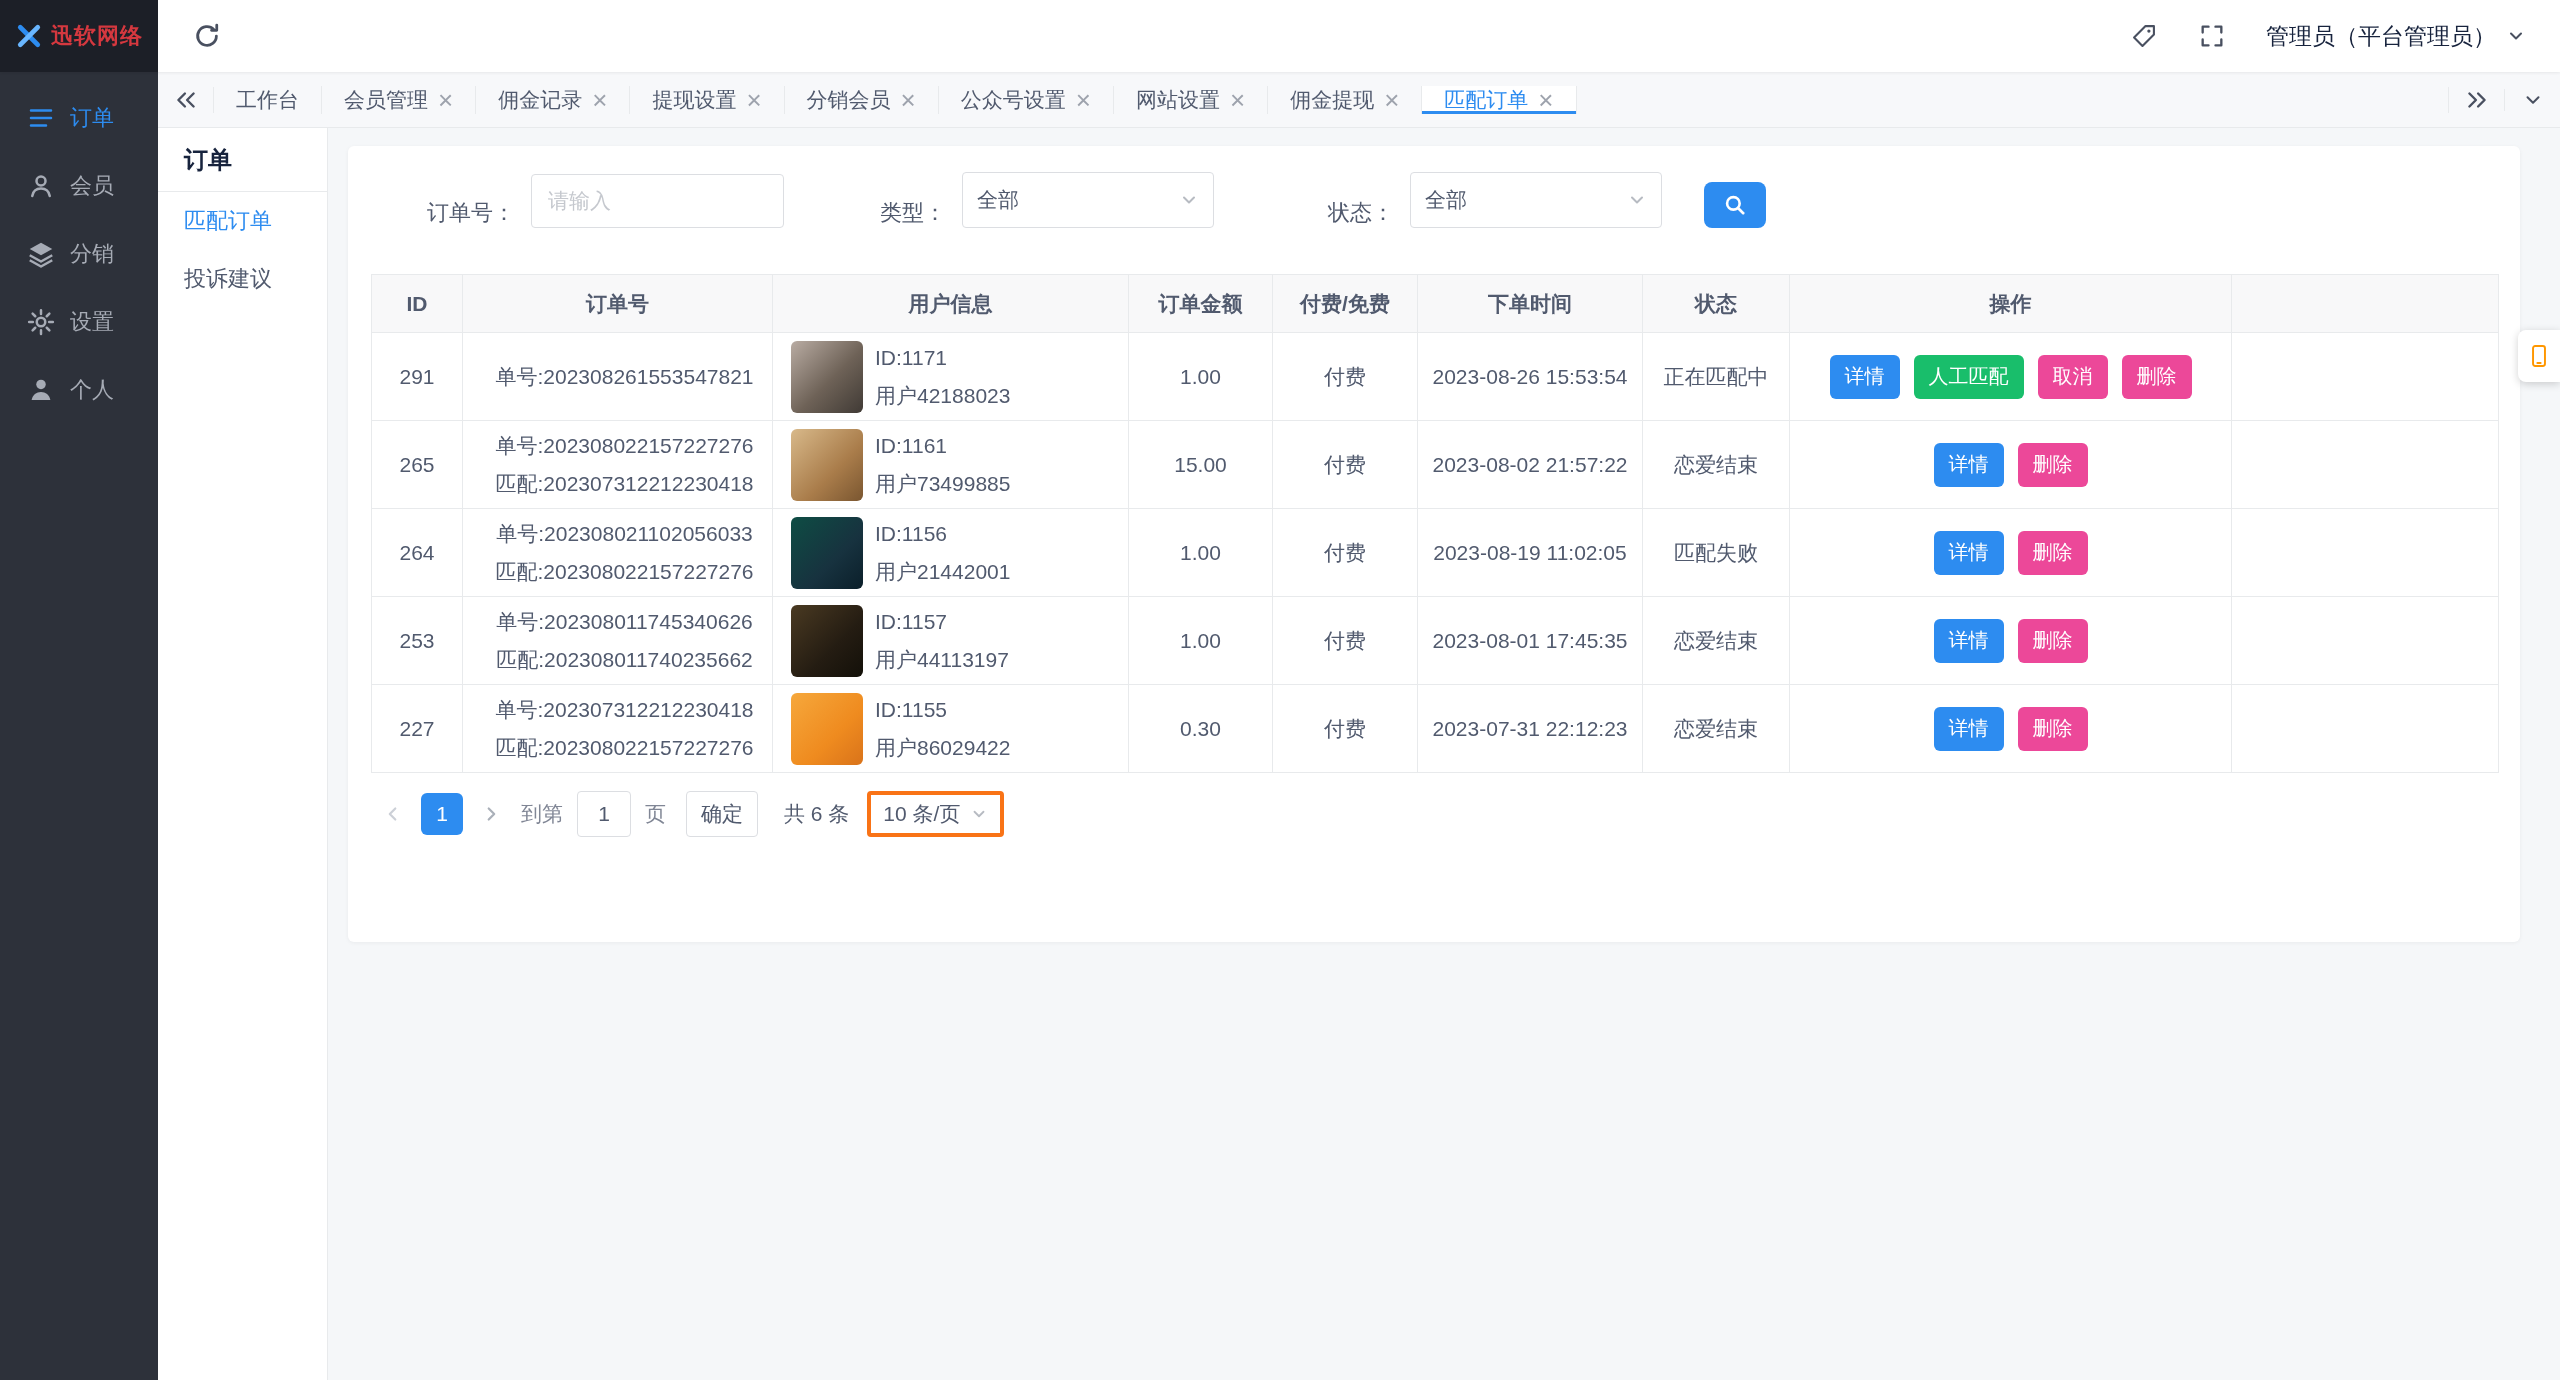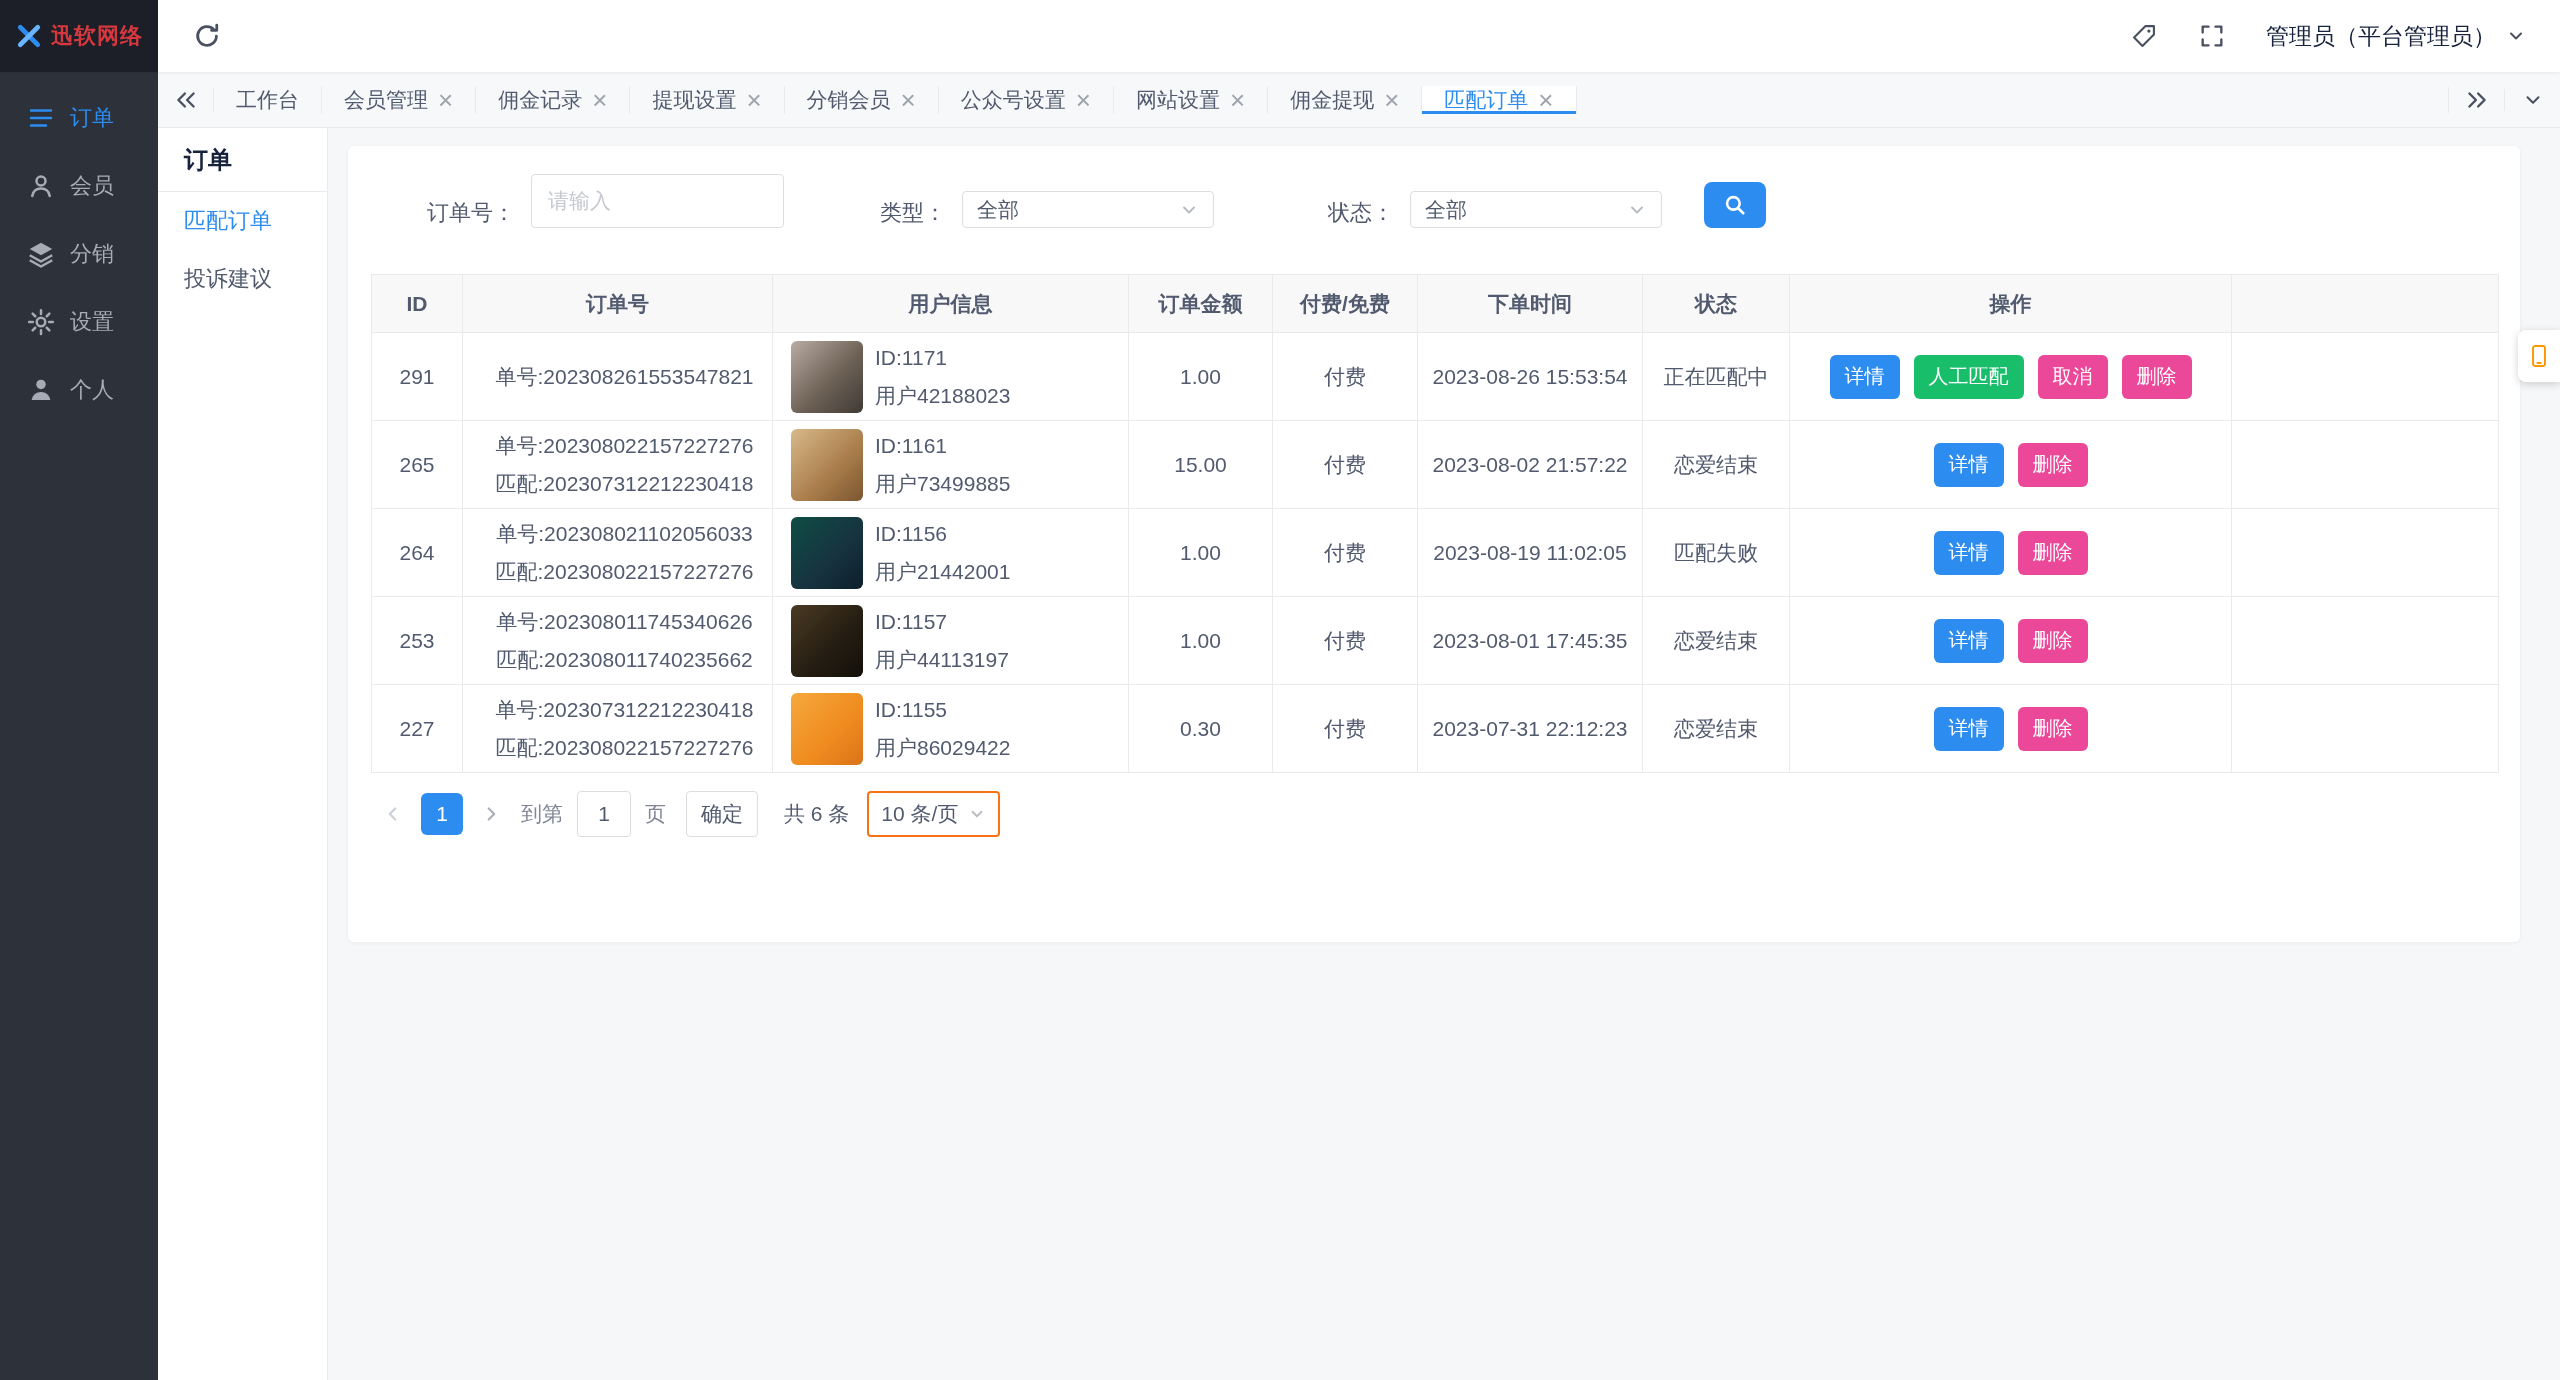--- a/index.html
+++ b/index.html
@@ -46,21 +46,21 @@
 
 .main{flex:1;padding:18px 40px 0 20px;overflow:hidden}
 .card{background:#fff;border-radius:6px;height:796px;padding:28px 10px 0 23px;box-shadow:0 1px 4px rgba(0,0,0,.05)}
 
 
 .filters{display:flex;align-items:flex-end;height:54px;margin-bottom:46px}
 .f-label{font-size:22px;color:#515a6e;margin-right:16px;white-space:nowrap}
 .ml-a{margin-left:56px}.ml-b{margin-left:96px}.ml-c{margin-left:114px}
 .f-input{width:253px;height:54px;border:1px solid #dcdee2;border-radius:4px;padding:0 16px;font-size:21px;color:#4d7c0f;background:#fff}
 .f-input::placeholder{color:#c5c8ce}
-.select{width:252px;height:37px;border:1px solid #dcdee2;border-radius:4px;display:flex;align-items:center;justify-content:space-between;padding:0 14px;font-size:21px;color:#515a6e;cursor:pointer;background:#fff}
+.select{width:252px;height:56px;border:1px solid #dcdee2;border-radius:4px;display:flex;align-items:center;justify-content:space-between;padding:0 14px;font-size:21px;color:#515a6e;cursor:pointer;background:#fff}
 .select-caret{color:#b7bbc2;display:flex}
 .search-btn{width:62px;height:46px;margin-left:42px;background:#2d8cf0;border-radius:8px;display:flex;align-items:center;justify-content:center}
 
 
 .grid{width:2128px;border-collapse:collapse;table-layout:fixed}
 .grid th,.grid td{border:1px solid #e8eaec}
 .grid th{height:58px;background:#f8f8f9;font-size:21px;font-weight:bold;color:#515a6e;text-align:center}
 .grid td{height:88px;font-size:21px;color:#515a6e;text-align:center;background:#fff}
 tr.hl td{background:#efefef}
 .td-order{text-align:left;padding-left:14px}
@@ -84,21 +84,21 @@
 
 
 .pagination{display:flex;align-items:center;margin-top:18px;font-size:21px;color:#515a6e}
 .pg-arrow{width:44px;height:44px;display:flex;align-items:center;justify-content:center;color:#ccd0d7}
 .pg-arrow.next{color:#aab0b9}
 .pg-num{min-width:42px;height:42px;background:#2d8cf0;color:#fff;border-radius:6px;font-size:21px;margin:0 6px;display:flex;align-items:center;justify-content:center}
 .pg-text{color:#808695;margin:8px 8px;white-space:nowrap}
 .pg-input{width:54px;height:46px;border:1px solid #dcdee2;border-radius:4px;text-align:center;font-size:21px;color:#515a6e;margin:0 6px}
 .pg-confirm{height:46px;padding:0 14px;border:1px solid #dcdee2;border-radius:4px;background:#fff;font-size:21px;color:#515a6e;margin-left:12px;white-space:nowrap}
 .pg-total{margin:0 18px 0 26px;white-space:nowrap}
-.size-select{height:46px;display:flex;align-items:center;gap:10px;padding:0 12px;border:2px solid #f97316;border-radius:4px;color:#515a6e;cursor:pointer;background:#fff;white-space:nowrap}
+.size-select{height:46px;display:flex;align-items:center;gap:10px;padding:0 12px;border:4px solid #f97316;border-radius:4px;color:#515a6e;cursor:pointer;background:#fff;white-space:nowrap}
 
 
 .float-widget{position:absolute;right:0;top:330px;width:42px;height:52px;background:#fff;border-radius:8px 0 0 8px;box-shadow:0 2px 8px rgba(0,0,0,.18);display:flex;align-items:center;justify-content:center;z-index:9;cursor:pointer}
 </style>
 </head>
 <body>
 
 <div class="app">
 
   <header class="topbar">

